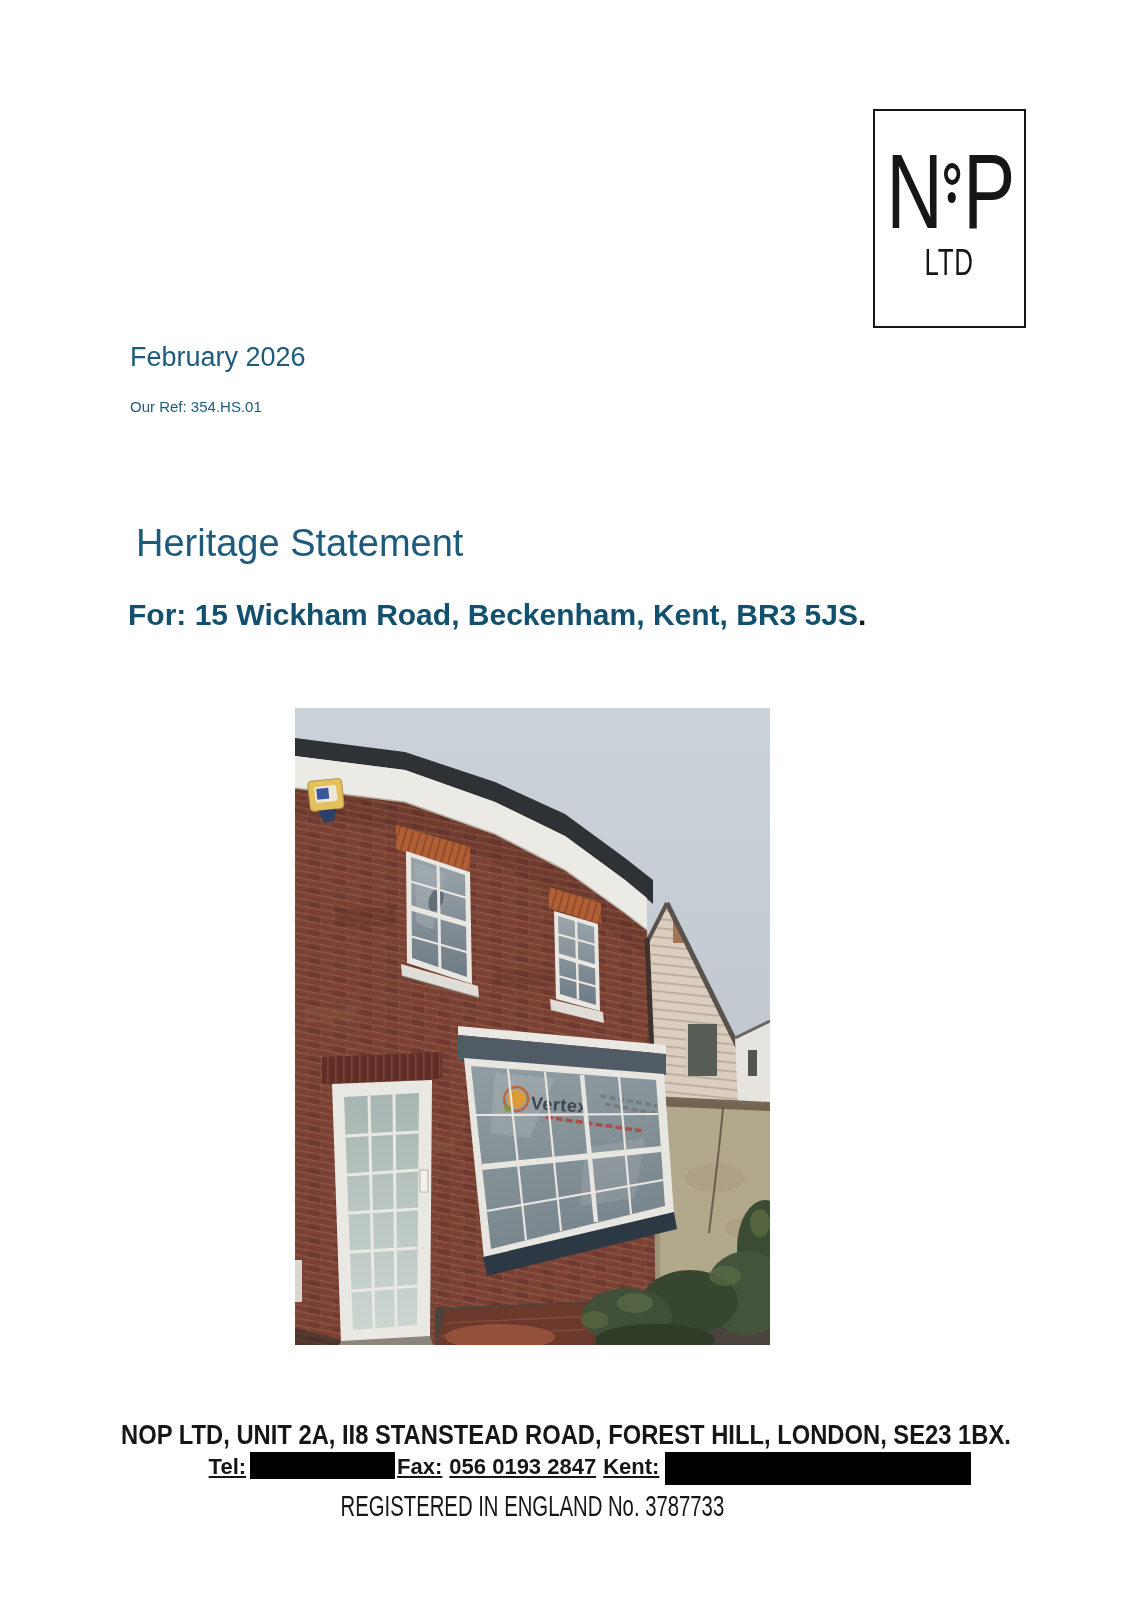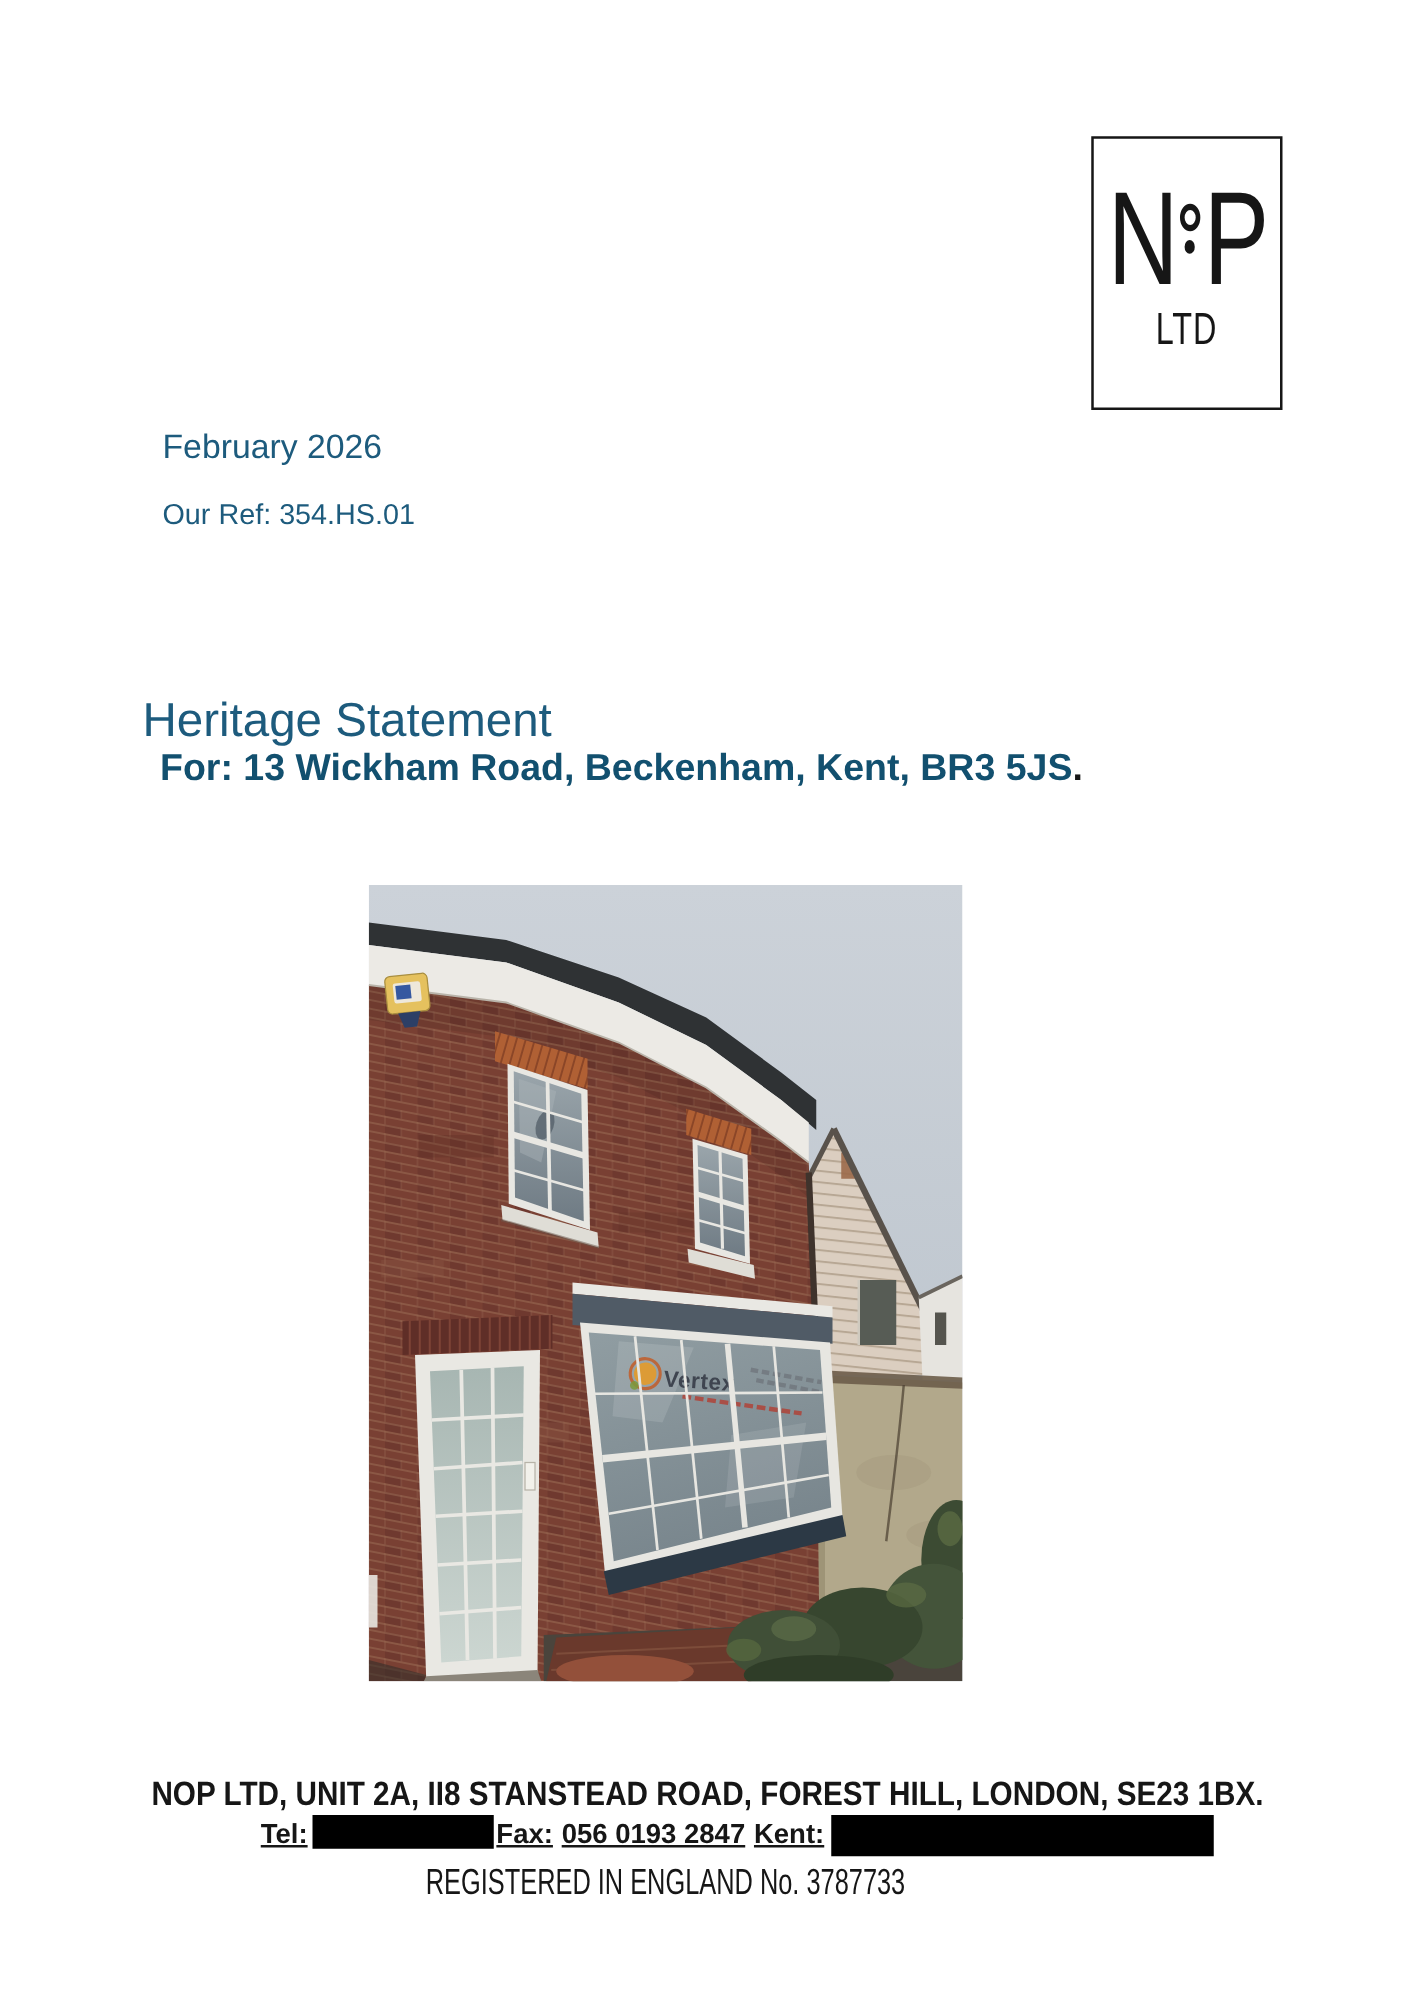--- a/index.html
+++ b/index.html
@@ -15,22 +15,22 @@
     display:flex; flex-direction:column; align-items:center; padding-top:40px;
   }
   .logo-row { display:flex; align-items:flex-start; transform:scaleX(0.74); transform-origin:center top; }
   .logo-letter { font-size:106px; line-height:80px; font-weight:400; letter-spacing:-3px; }
   .logo-o-col { display:flex; flex-direction:column; align-items:center; margin:12px 4px 0 4px; }
   .logo-ring { width:12px; height:12px; border:5px solid var(--ink,#161616); border-radius:50%; }
   .logo-dot  { width:11px; height:11px; margin-top:7px; background:var(--ink,#161616); border-radius:50%; }
   .logo-ltd  { margin-top:14px; font-size:36px; line-height:1; letter-spacing:1px; transform:scaleX(0.72); }
   
   .date-line { position:absolute; left:130px; top:342px; font-size:27px; color:var(--heading,#1d5b7d); }
-  .ref-line  { position:absolute; left:130px; top:398px; font-size:23px; color:var(--heading,#1d5b7d); }
-  .page-title{ position:absolute; left:114px; top:522px; font-size:38px; color:var(--heading,#1d5b7d);margin-top:34px; }
+  .ref-line  { position:absolute; left:130px; top:398px; font-size:15px; color:var(--heading,#1d5b7d); }
+  .page-title{ position:absolute; left:136px; top:522px; font-size:38px; color:var(--heading,#1d5b7d); }
   .page-subtitle { position:absolute; left:128px; top:598px; font-size:30px; font-weight:bold; color:var(--subtitle,#12506f); }
   .page-subtitle .period { color:var(--ink,#161616); }
   
   .photo { position:absolute; left:295px; top:708px; width:475px; height:637px; }
   
   .footer-address {
     position:absolute; top:1420px; left:0; width:100%; text-align:center;
     font-size:27px; font-weight:bold; transform:scaleX(0.88); white-space:nowrap;
   }
   .tel-line {
@@ -61,21 +61,21 @@
         <span class="logo-dot"></span>
       </span>
       <span class="logo-letter">P</span>
     </div>
     <div class="logo-ltd">LTD</div>
   </div>
 
   <div class="date-line">February 2026</div>
   <div class="ref-line">Our Ref: 354.HS.01</div>
   <div class="page-title">Heritage Statement</div>
-  <div class="page-subtitle"><span>For: 13 Wickham Road, Beckenham, Kent, BR3 5JS</span><span class="period">.</span></div>
+  <div class="page-subtitle"><span>For: 15 Wickham Road, Beckenham, Kent, BR3 5JS</span><span class="period">.</span></div>
 
   <svg class="photo" viewBox="0 0 475 637" width="475" height="637">
     <defs>
       <clipPath id="pc">
           <rect x="0" y="0" width="475" height="637"></rect>
         </clipPath>
       <linearGradient id="sky" x1="0" y1="0" x2="0" y2="1">
         <stop offset="0" stop-color="#ccd2d9"></stop>
           <stop offset="1" stop-color="#b7c0c9"></stop>
       </linearGradient>

